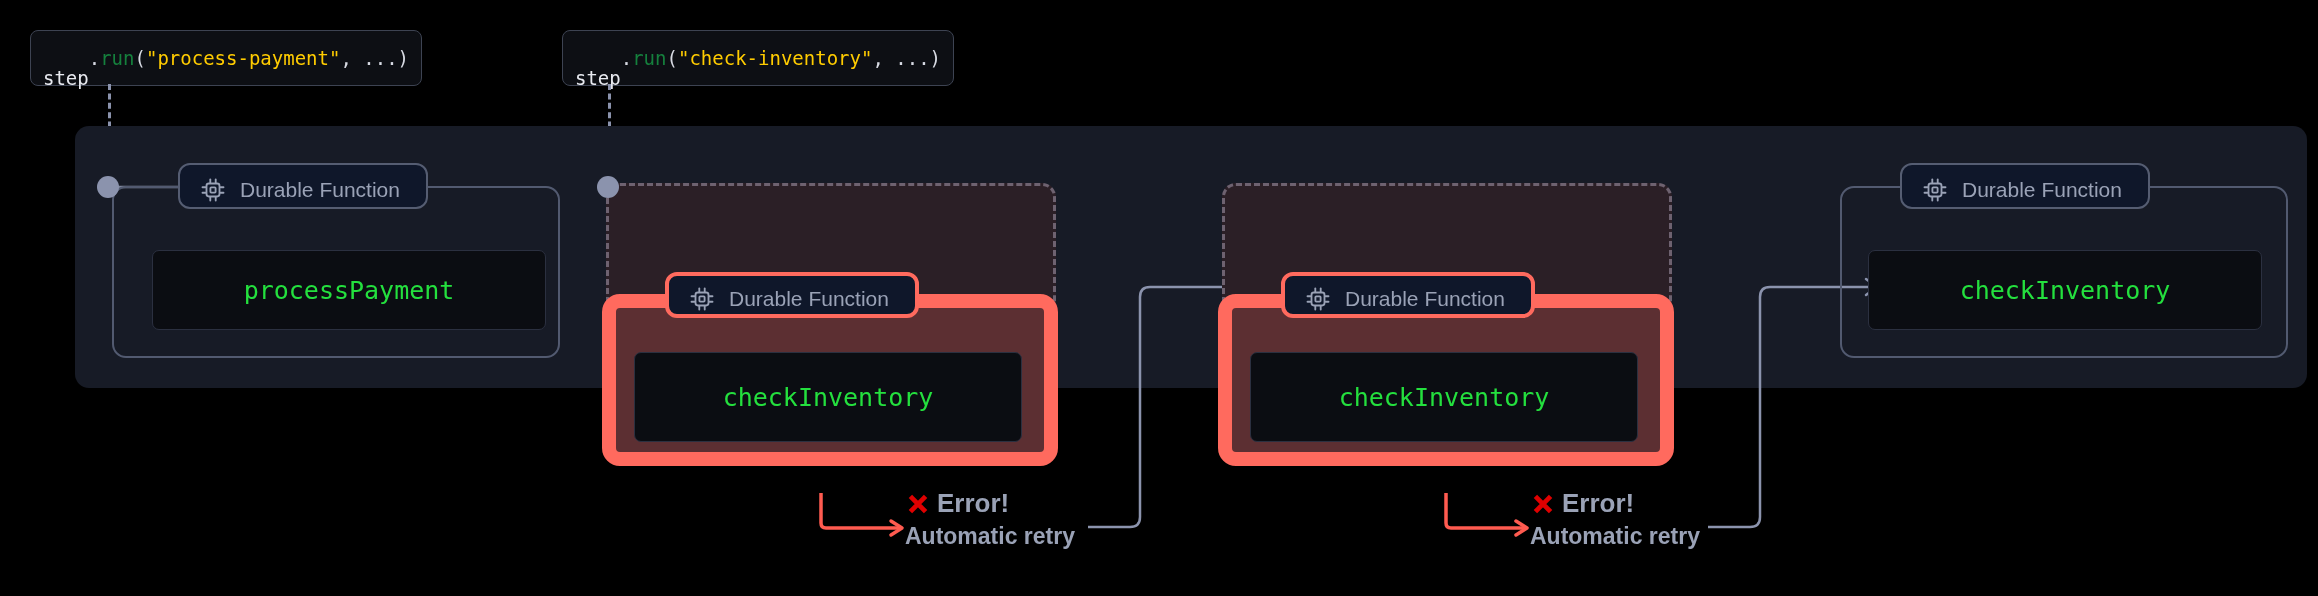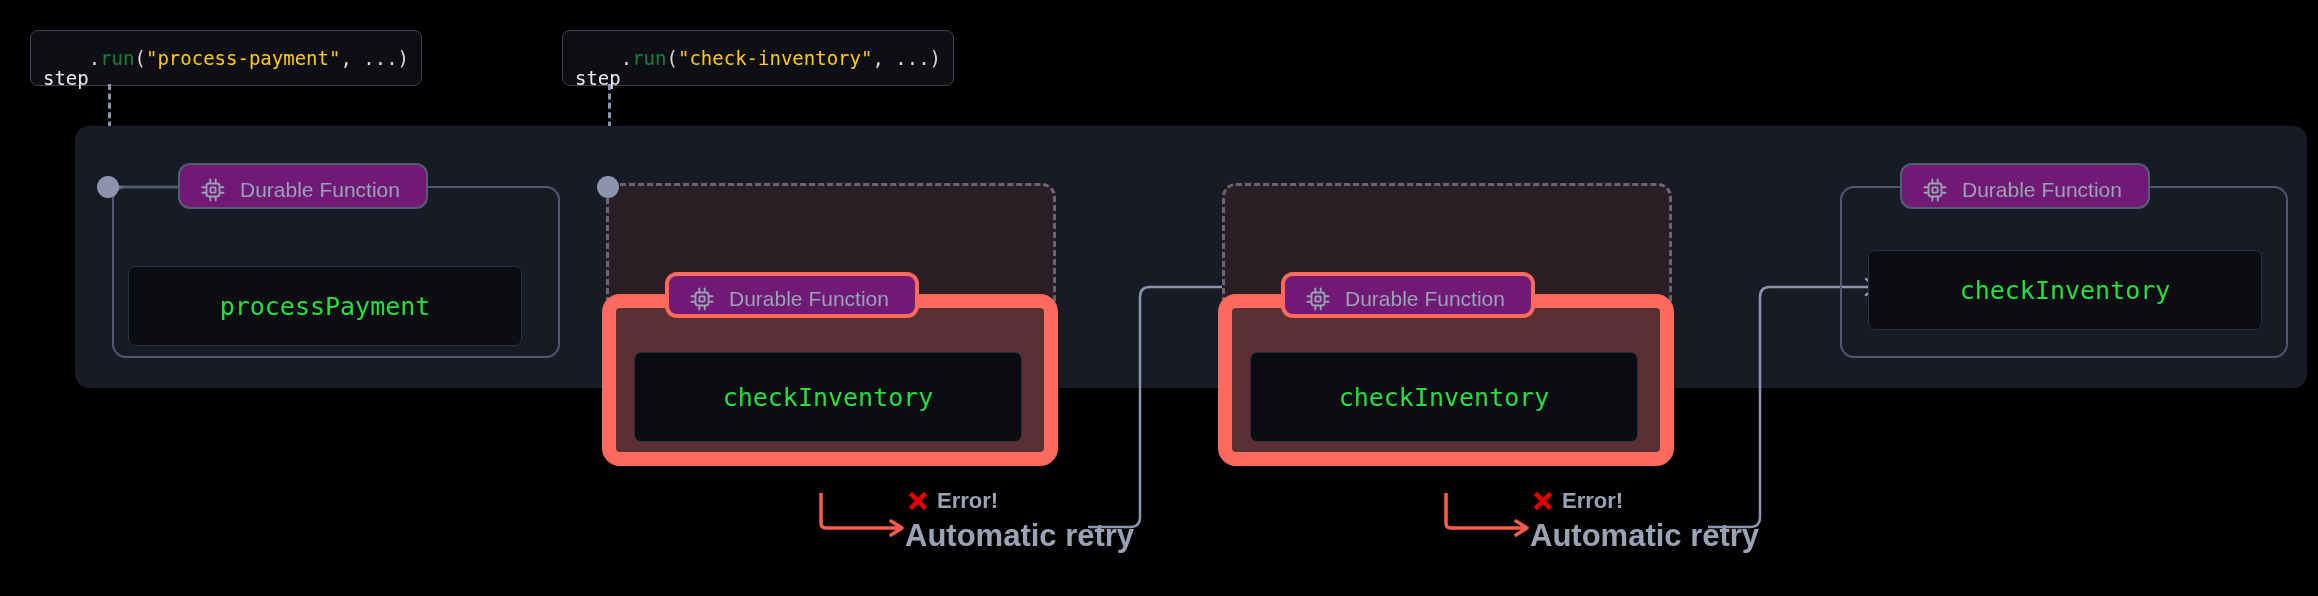--- a/index.html
+++ b/index.html
@@ -28,41 +28,41 @@
           background:#171b26;border-radius:14px;}
 
   
   .group{position:absolute;border-radius:14px;box-sizing:border-box;}
   .group.ok{border:2.5px solid #525a70;background:transparent;}
   .group.dashed{border:3px dashed #6e6270;background:#2b1f26;}
   .group.failed{border:14px solid #ff6a5e;background:#5c2f32;border-radius:18px;}
 
   
   .pill{position:absolute;display:flex;align-items:center;gap:14px;
-        background:#701a75;border-radius:12px;box-sizing:border-box;
+        background:#0f172a;border-radius:12px;box-sizing:border-box;
         padding:8px 26px 0 20px;height:46px;justify-content:space-between;}
   .pill.ok{border:2.5px solid #555d72;}
   .pill.bad{border:4px solid #ff6a5e;}
   .pill-label{color:#9aa2b6;font-size:21px;font-family:"Liberation Sans",sans-serif;
               white-space:nowrap;}
   .chip-icon{width:26px;height:26px;display:block;flex:0 0 26px;}
 
   
   .fnbox{position:absolute;background:#0b0d12;border:1.5px solid #2b3040;
          border-radius:7px;display:flex;align-items:center;justify-content:center;}
   .fnbox span{color:#24e03e;font-family:"DejaVu Sans Mono","Liberation Mono",monospace;
               font-size:25px;white-space:nowrap;}
 
   
   .errgroup{position:absolute;}
   .err-line1{display:flex;align-items:center;gap:6px;}
   .x-icon{width:26px;height:26px;display:block;flex:0 0 26px;}
-  .err-text{color:#9aa2b6;font-size:22px;font-weight:bold;white-space:nowrap;
+  .err-text{color:#9aa2b6;font-size:26px;font-weight:bold;white-space:nowrap;
             font-family:"Liberation Sans",sans-serif;}
-  .retry-text{color:#9aa2b6;font-size:31px;font-weight:bold;white-space:nowrap;
+  .retry-text{color:#9aa2b6;font-size:23px;font-weight:bold;white-space:nowrap;
               margin-top:4px;font-family:"Liberation Sans",sans-serif;}
 
   .svg-abs{position:absolute;overflow:visible;}
 </style>
 </head>
 <body>
 
 <div id="stage">
 
   <div class="code-chip" style="left:30px;top:30px;width:390px;height:54px;">
@@ -77,21 +77,21 @@
   <div class="droplink" style="left:608px;top:84px;height:100px;"></div>
 
   <div id="canvas"></div>
 
   <svg class="svg-abs" style="left:100px;top:176px;width:140px;height:40px;">
     <line x1="12" y1="11" x2="120" y2="11" stroke="#7f879c" stroke-width="2.5"></line>
   </svg>
 
   <div class="group ok" style="left:112px;top:186px;width:448px;height:172px;"></div>
 
-  <div class="fnbox" style="left:128px;top:250px;width:392px;height:78px;margin-top:16px;">
+  <div class="fnbox" style="left:152px;top:250px;width:392px;height:78px;">
     <span>processPayment</span>
   </div>
 
   <div class="pill ok" style="left:178px;top:163px;">
     <svg class="chip-icon" viewBox="0 0 24 24" fill="none" stroke="#9aa2b6" stroke-width="1.7" stroke-linecap="round">
       <rect x="6" y="6" width="12" height="12" rx="2.2"></rect>
       <rect x="9.6" y="9.6" width="4.8" height="4.8" rx="0.8"></rect>
       <line x1="9.5" y1="2.3" x2="9.5" y2="5"></line>
         <line x1="14.5" y1="2.3" x2="14.5" y2="5"></line>
       <line x1="9.5" y1="19" x2="9.5" y2="21.7"></line>

